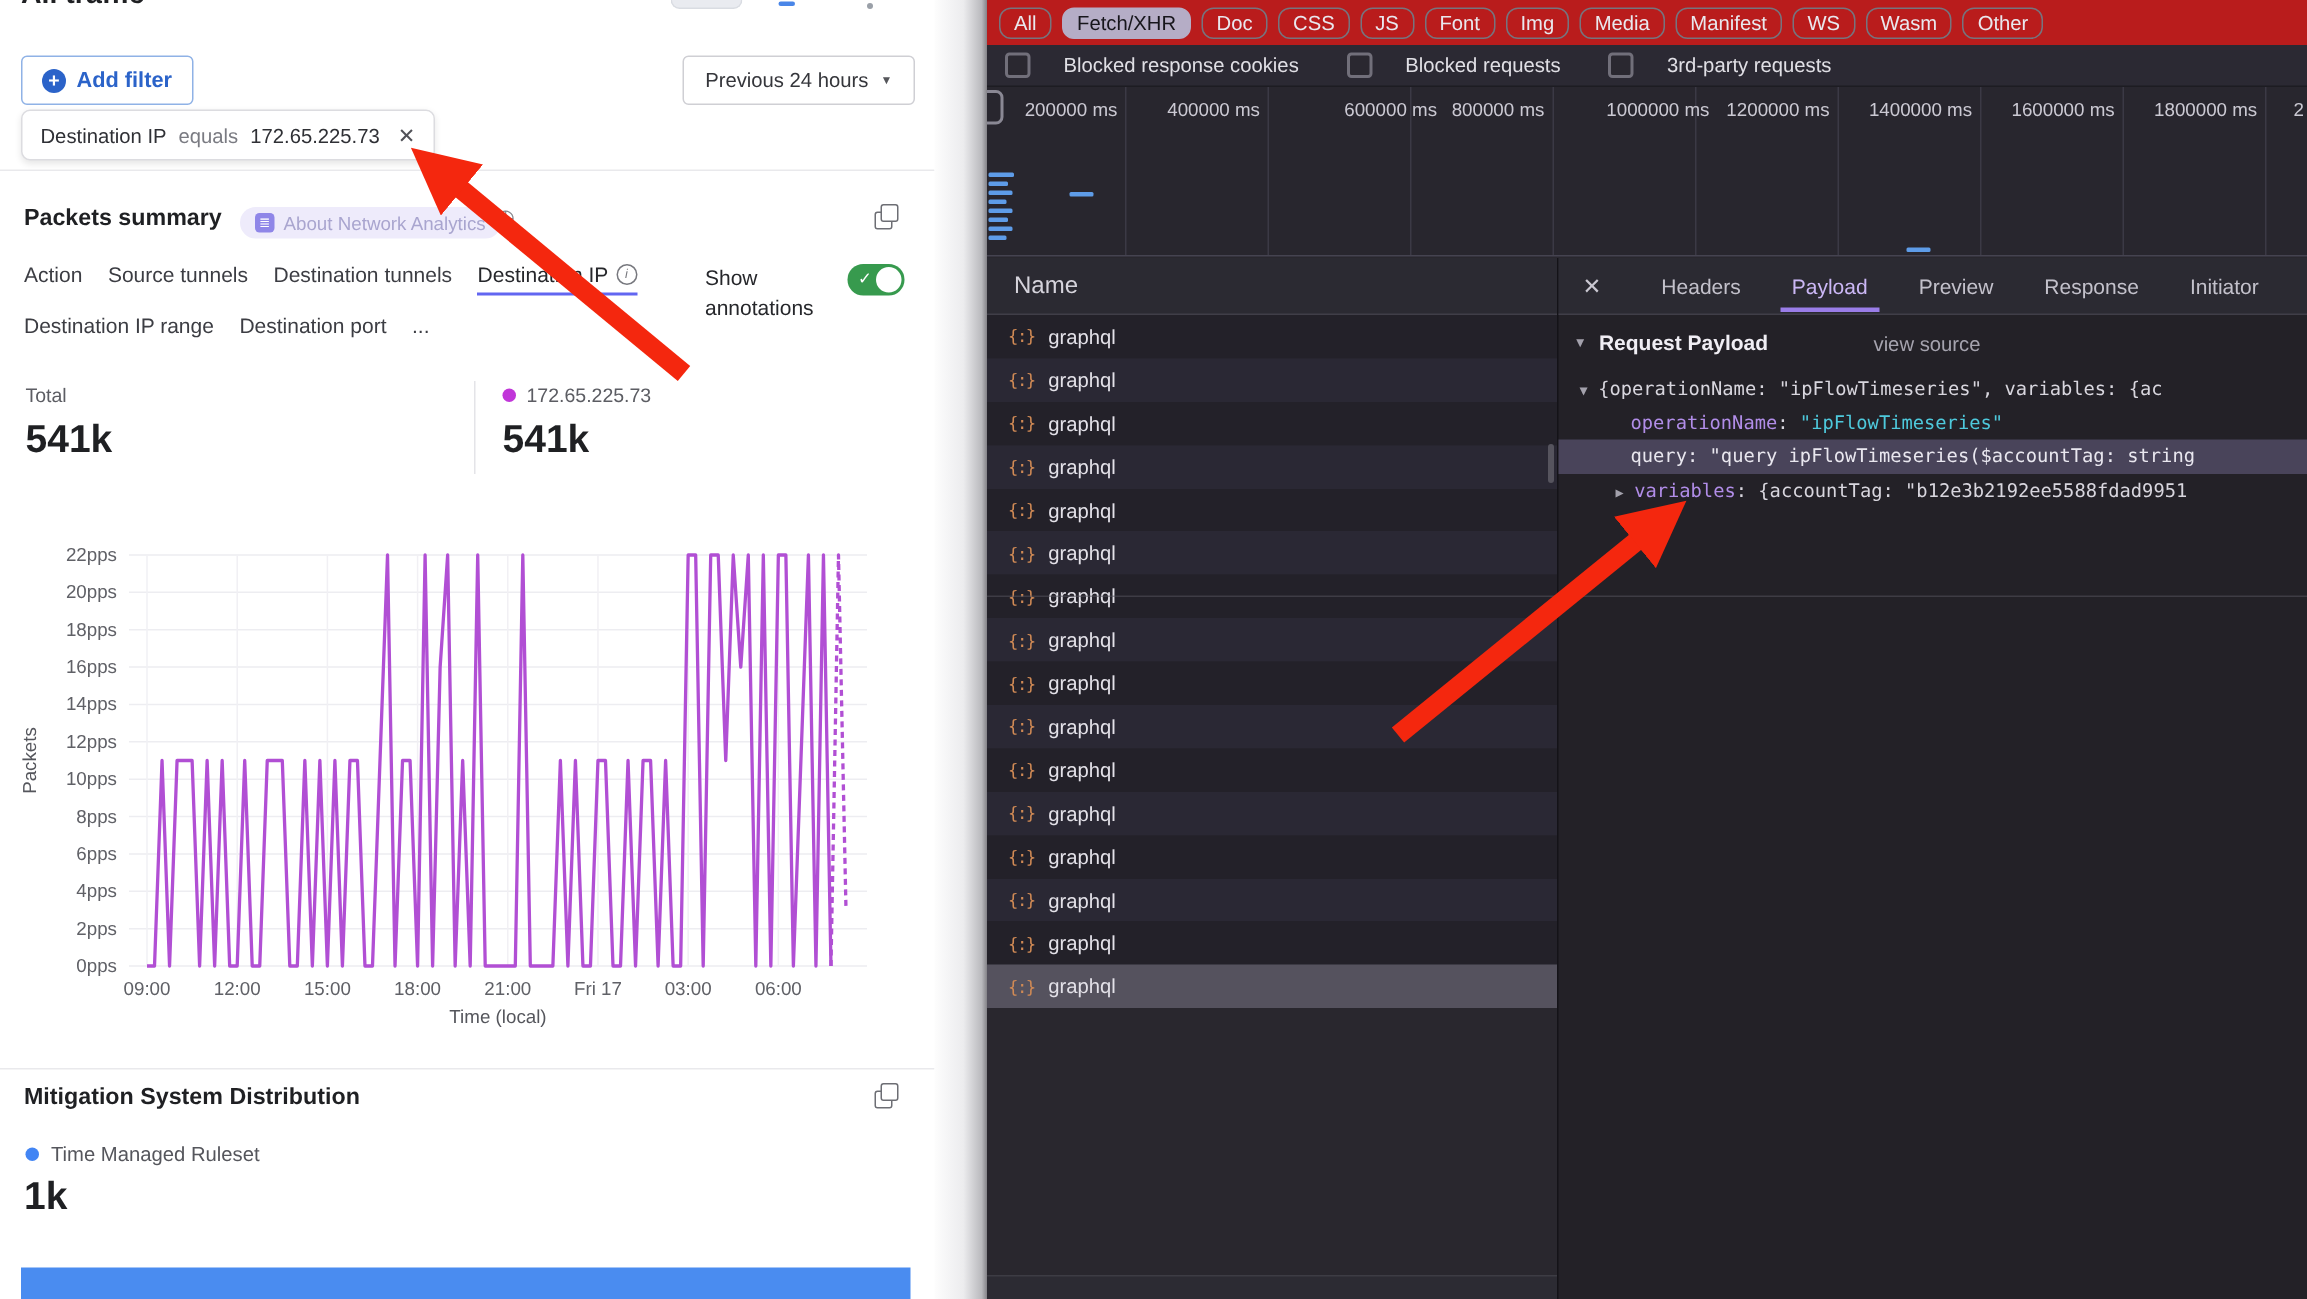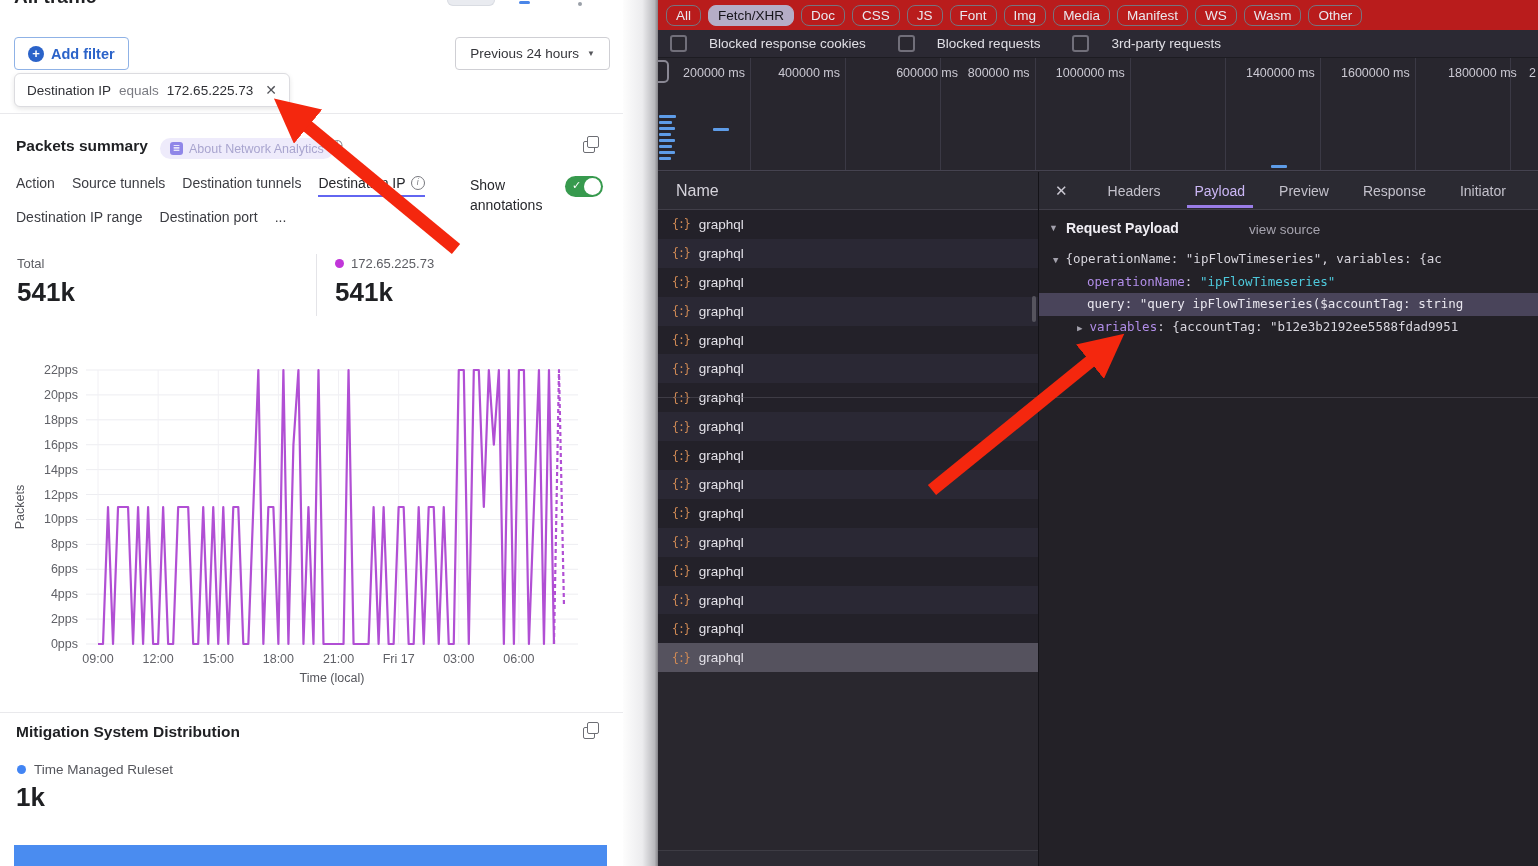--- a/index.html
+++ b/index.html
@@ -282,28 +282,29 @@
       <div class="scroll-handle"></div>
     <div class="gridv" style="left: 10.45%;"></div>
         <div class="tl-label" style="width: 10.45%; left: 0px;">200000 ms</div>
         <div class="gridv" style="left: 21.25%;"></div>
         <div class="tl-label" style="width: 21.25%; left: 0px;">400000 ms</div>
         <div class="gridv" style="left: 32.05%;"></div>
         <div class="tl-label" style="width: 32.05%; left: 12px; margin-left: 11px;">600000 ms</div>
         <div class="gridv" style="left: 42.8%;"></div>
         <div class="tl-label" style="width: 42.8%; left: 0px;">800000 ms</div>
         <div class="gridv" style="left: 53.6%;"></div>
-        <div class="tl-label" style="width: 53.6%; left: 0px;">1000000 ms</div>
+        <div class="tl-label" style="width: 53.6%; left: 15px;">1000000 ms</div>
         <div class="gridv" style="left: 64.4%;"></div>
+        <div class="tl-label" style="width: 64.4%; left: 0px;">1200000 ms</div>
         <div class="gridv" style="left: 75.2%;"></div>
         <div class="tl-label" style="width: 75.2%; left: 0px;">1400000 ms</div>
         <div class="gridv" style="left: 86%;"></div>
         <div class="tl-label" style="width: 86%; left: 0px;">1600000 ms</div>
         <div class="gridv" style="left: 96.8%;"></div>
-        <div class="tl-label" style="width: 96.8%; left: 12px;">1800000 ms</div>
+        <div class="tl-label" style="width: 96.8%; left: 0px;">1800000 ms</div>
         <div class="tl-over">2</div>
         <div class="wmark" style="left: 1px; top: 57px; width: 17px;"></div>
         <div class="wmark" style="left: 1px; top: 63px; width: 13px;"></div>
         <div class="wmark" style="left: 1px; top: 69px; width: 16px;"></div>
         <div class="wmark" style="left: 1px; top: 75px; width: 12px;"></div>
         <div class="wmark" style="left: 1px; top: 81px; width: 16px;"></div>
         <div class="wmark" style="left: 1px; top: 87px; width: 13px;"></div>
         <div class="wmark" style="left: 1px; top: 93px; width: 16px;"></div>
         <div class="wmark" style="left: 1px; top: 99px; width: 12px;"></div>
         <div class="wmark" style="left: 6.2%; top: 70px; width: 16px;"></div>

